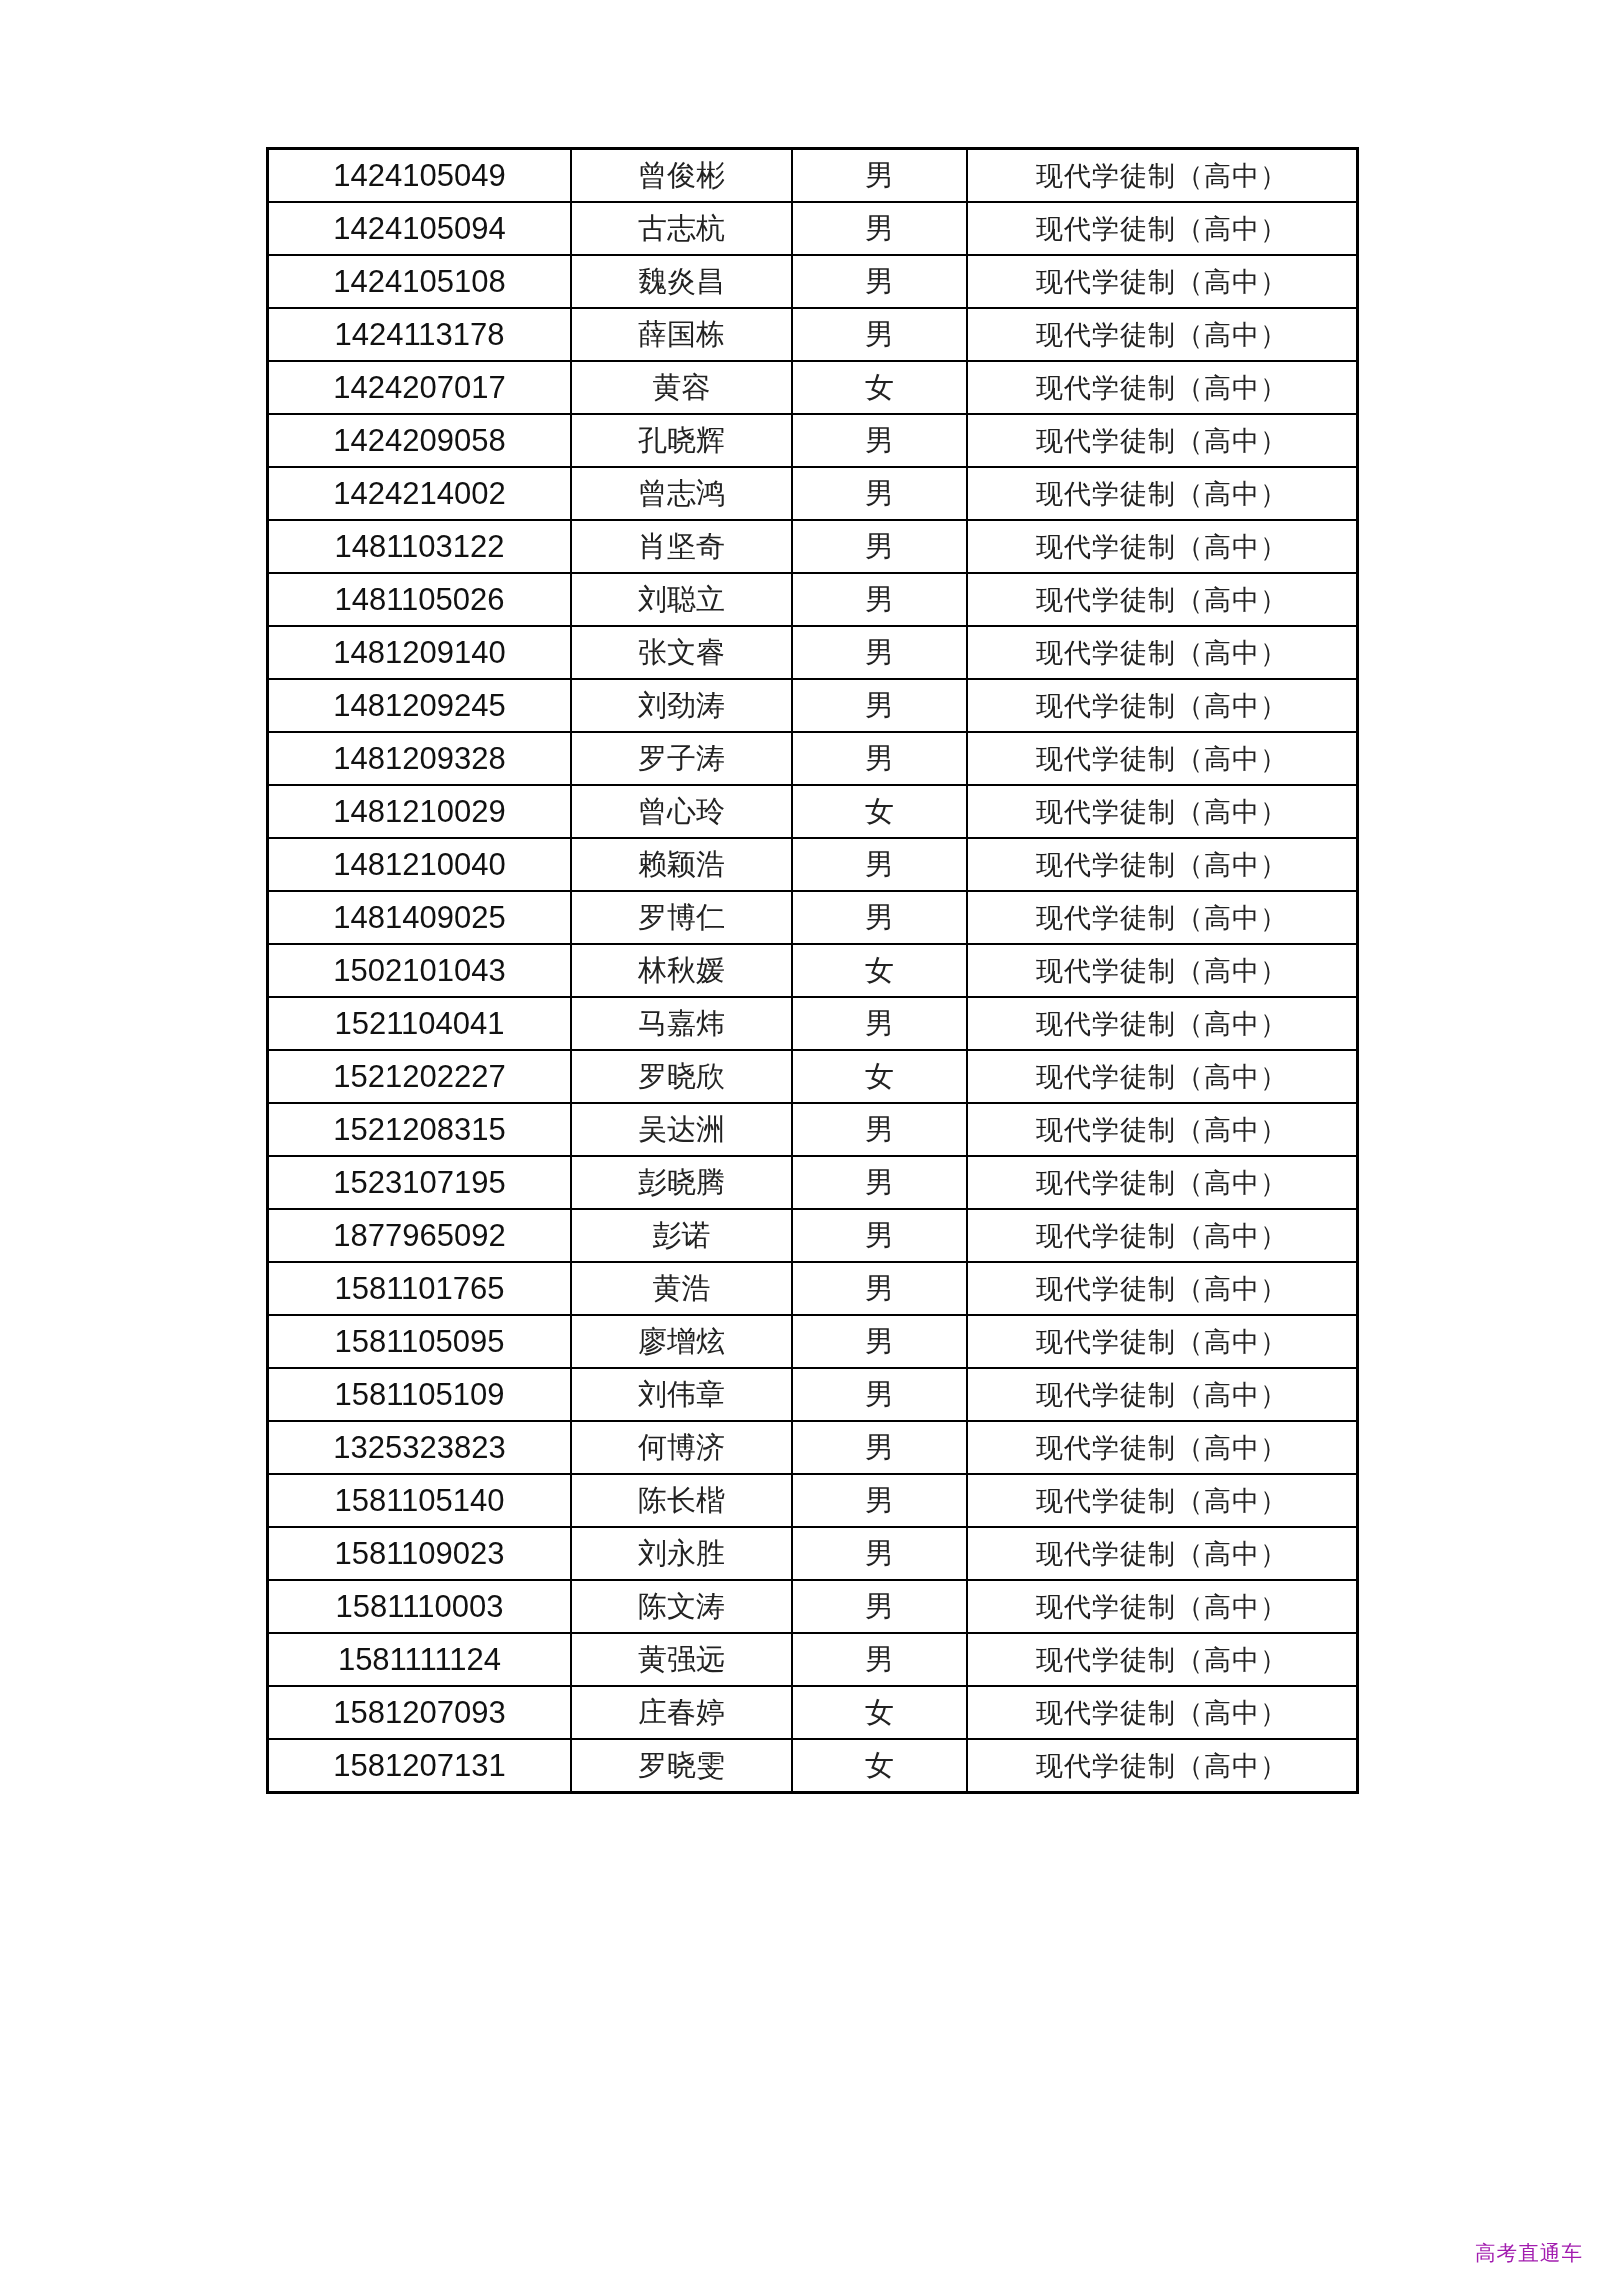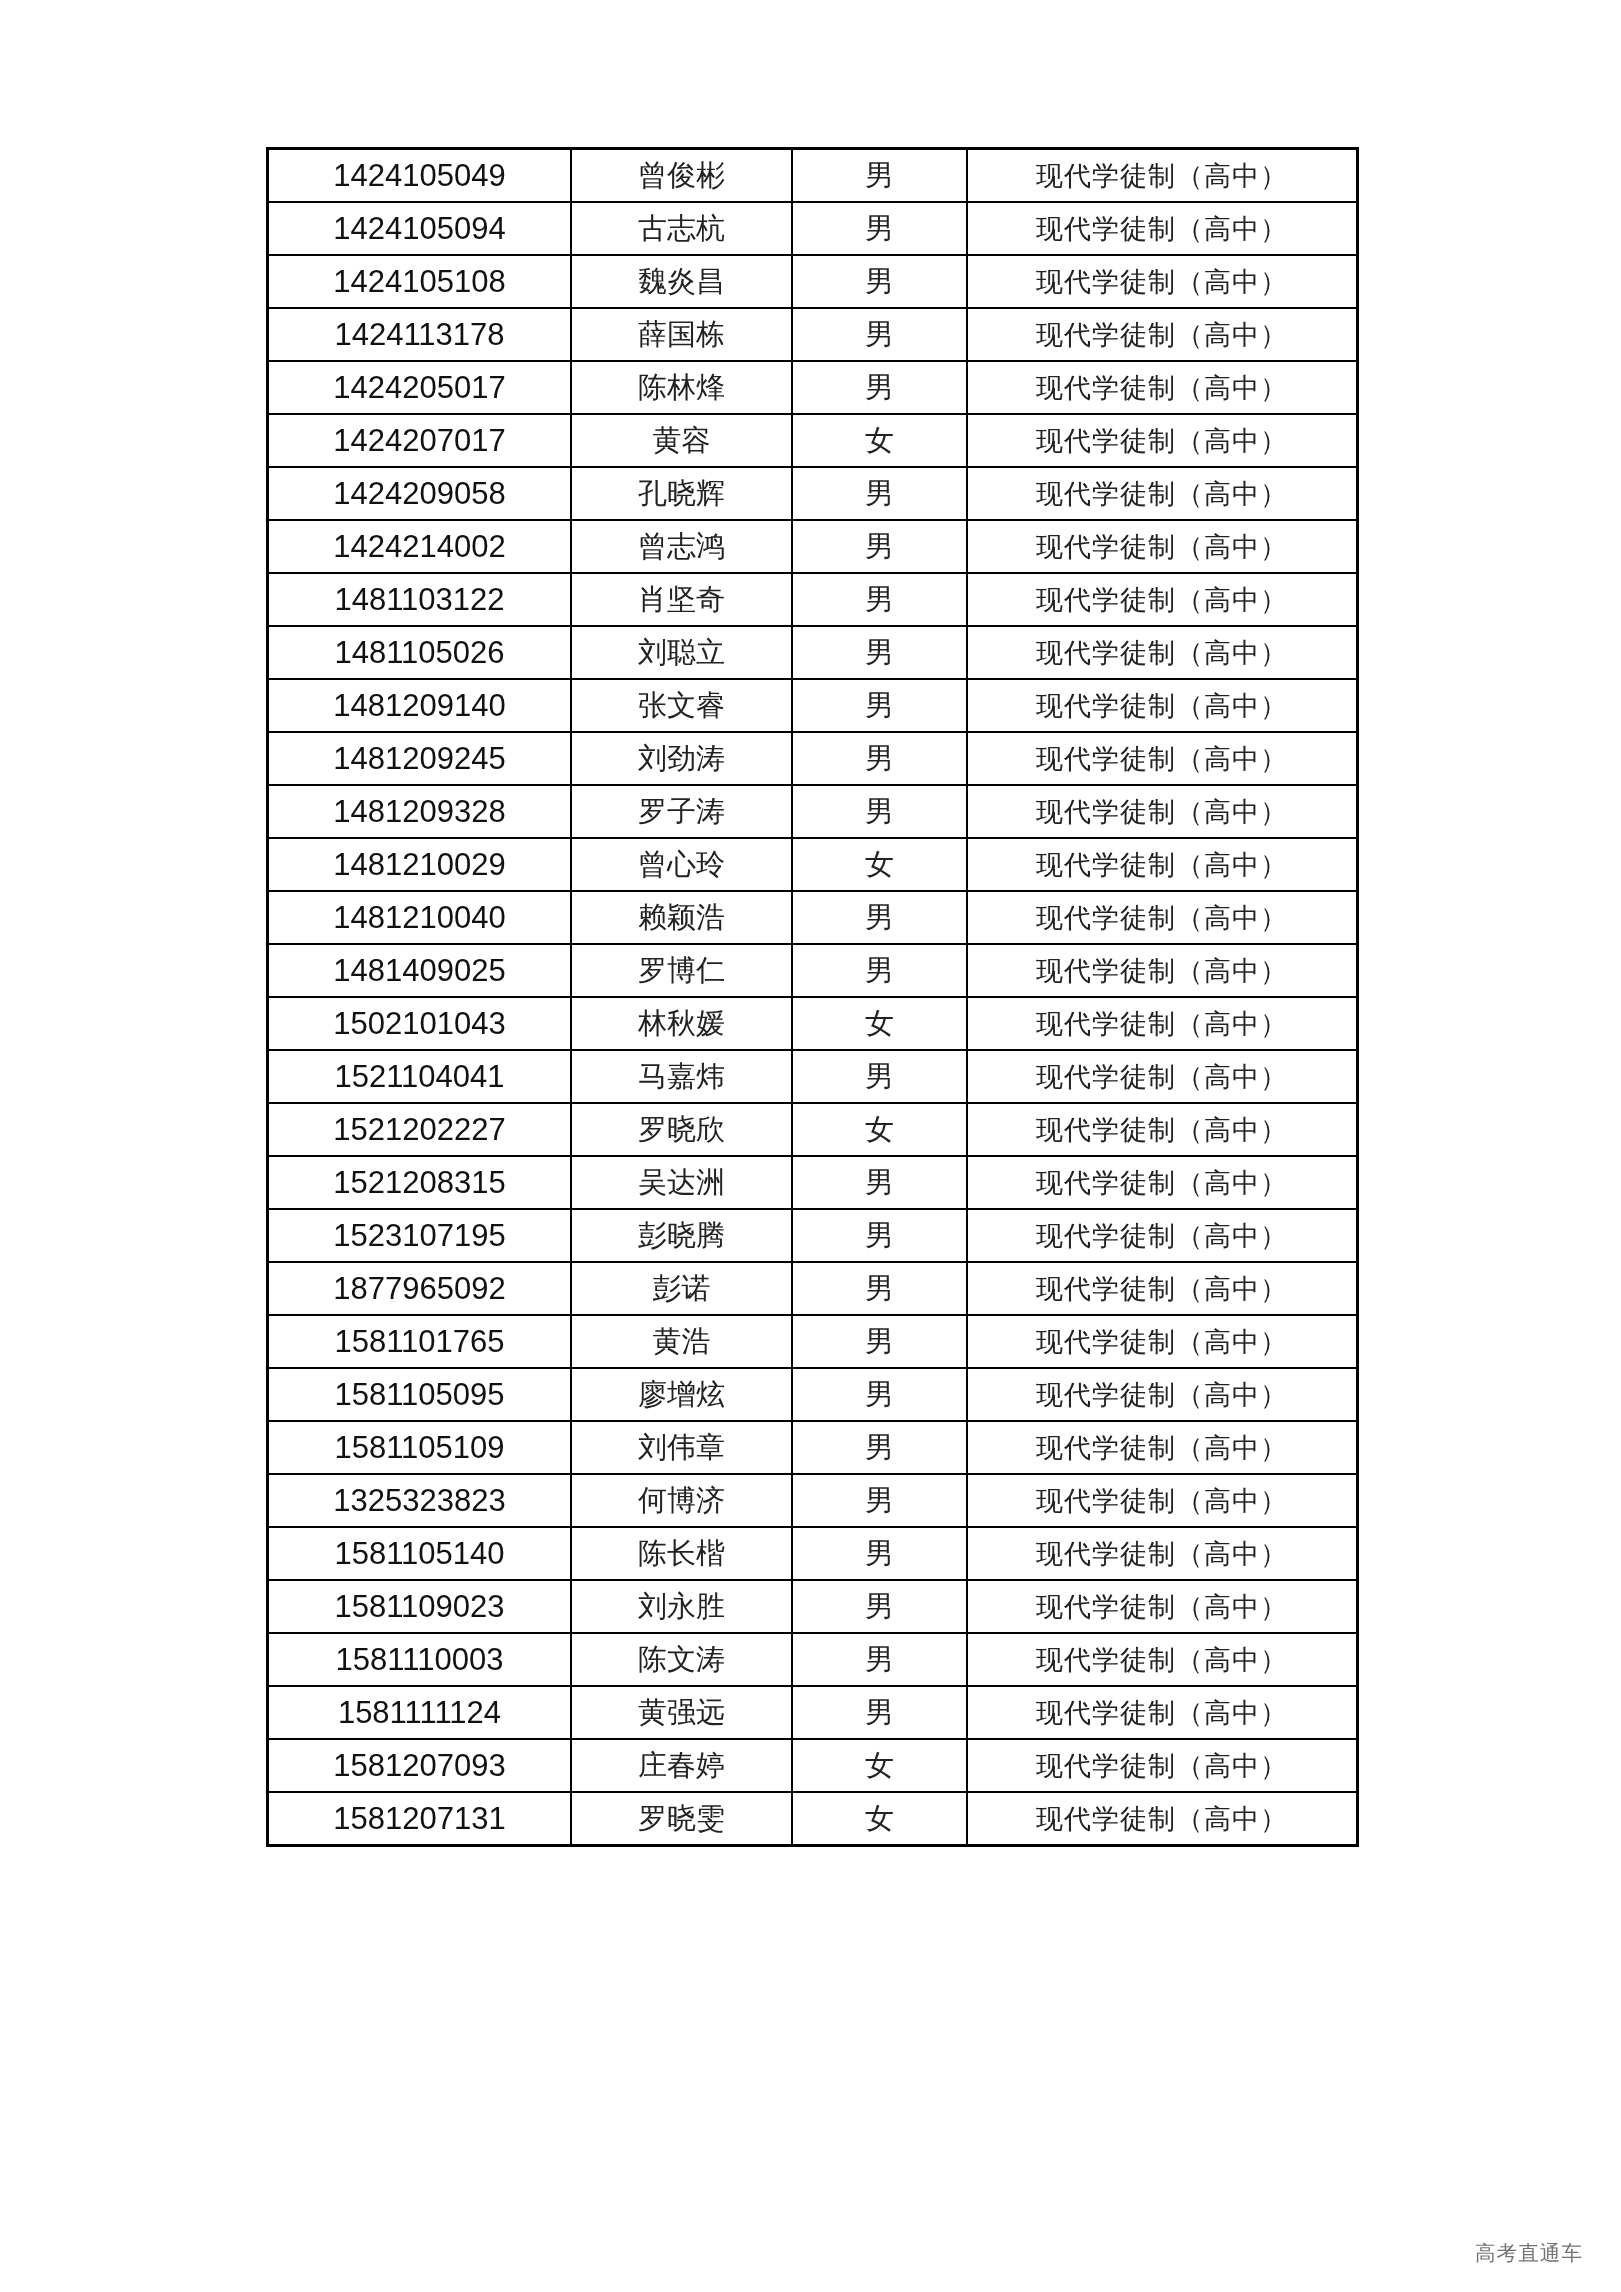--- a/index.html
+++ b/index.html
@@ -17,21 +17,21 @@
       border: 2.9px solid #000; height: 51px; padding: 0;
       text-align: center; vertical-align: middle;
       font-size: 30px; line-height: 51px; white-space: nowrap; overflow: hidden;
     }
     .sheet td.c-id { width: 301px; font-family: "Liberation Sans", sans-serif; font-size: 31px; }
     .sheet td.c-name { width: 219px; font-family: "DejaVu Sans", sans-serif; font-size: 29px; color: #222; border-radius: 8px; }
     .sheet td.c-gender { width: 173px; font-family: "DejaVu Sans", sans-serif; font-size: 29px; color: #222; }
     .sheet td.c-program { width: 388px; font-family: "DejaVu Sans", sans-serif; font-size: 27px; color: #222; letter-spacing: 1px; }
     .watermark {
       position: absolute; left: 1475px; top: 2239px;
-      font-family: "DejaVu Sans", sans-serif; font-size: 20.6px; color: #737373; letter-spacing: 1px;
+      font-family: "DejaVu Sans", sans-serif; font-size: 20.6px; color: #a21caf; letter-spacing: 1px;
     }
   </style>
 </head>
 <body>
 
 <table class="sheet">
   <tbody id="table-body">
       <tr>
         <td class="c-id">1424105049</td>
         <td class="c-name">曾俊彬</td>
@@ -50,26 +50,20 @@
         <td class="c-gender">男</td>
         <td class="c-program">现代学徒制（高中）</td>
       </tr>
       <tr>
         <td class="c-id">1424113178</td>
         <td class="c-name">薛国栋</td>
         <td class="c-gender">男</td>
         <td class="c-program">现代学徒制（高中）</td>
       </tr>
       <tr>
-        <td class="c-id">1424205017</td>
-        <td class="c-name">陈林烽</td>
-        <td class="c-gender">男</td>
-        <td class="c-program">现代学徒制（高中）</td>
-      </tr>
-      <tr>
         <td class="c-id">1424207017</td>
         <td class="c-name">黄容</td>
         <td class="c-gender">女</td>
         <td class="c-program">现代学徒制（高中）</td>
       </tr>
       <tr>
         <td class="c-id">1424209058</td>
         <td class="c-name">孔晓辉</td>
         <td class="c-gender">男</td>
         <td class="c-program">现代学徒制（高中）</td>

